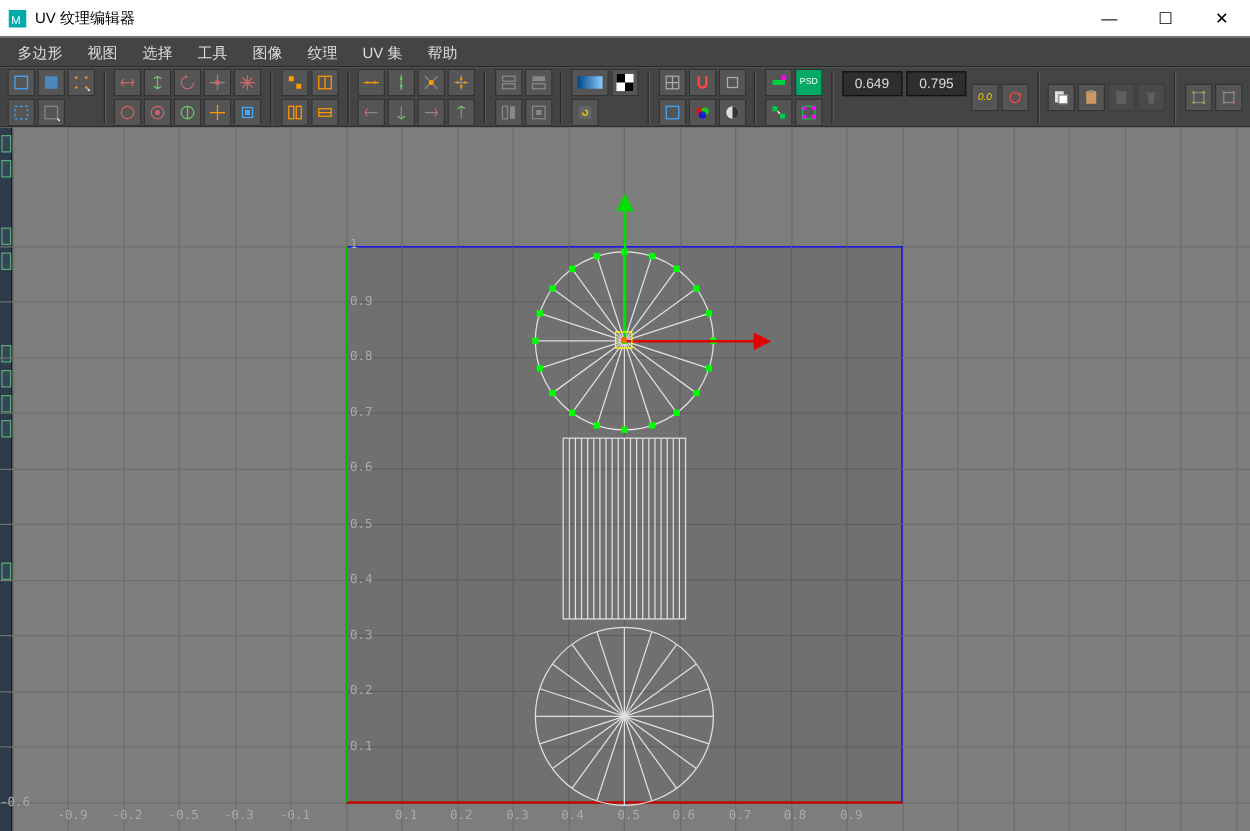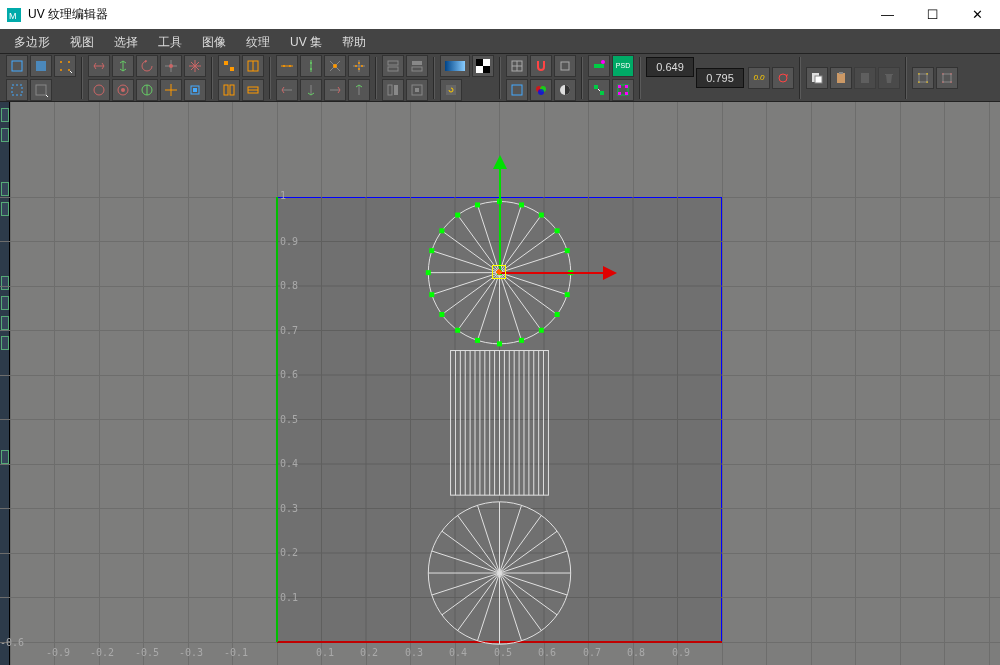--- a/index.html
+++ b/index.html
@@ -48,20 +48,21 @@
     line-height: 24px;
   }
   .toolbar {
     height: 48px;
     background: #444444;
     border-bottom: 1px solid #222;
     display: flex;
     align-items: center;
     padding: 2px 6px;
     gap: 2px;
+    justify-content: space-between;
   }
   .tb-group {
     display: flex;
     flex-direction: column;
     gap: 2px;
   }
   .tb-row { display:flex; gap:2px; }
   .tb-btn {
     width: 22px; height: 22px;
     background: #555;
@@ -499,21 +500,21 @@
           </svg>
         </div>
   </div>
     </div>
   <div class="tb-sep"></div>
 
   <div style="display:flex;flex-direction:column;gap:2px;">
     <div class="tb-num">0.649</div>
     <div style="height:20px"></div>
   </div>
-  <div style="display:flex;gap:2px;">
+  <div style="display:flex;flex-direction:column;gap:2px;">
     <div class="tb-num">0.795</div>
     <div style="height:20px"></div>
   </div>
 
   <div class="tb-group">
       <div class="tb-row">
     <div class="tb-btn" style="color:#fc0;font-size:8px;font-style:italic;">0.0</div>
     <div class="tb-btn">
           <svg width="14" height="14">
             <circle cx="7" cy="7" r="4" fill="none" stroke="#f44"></circle>

